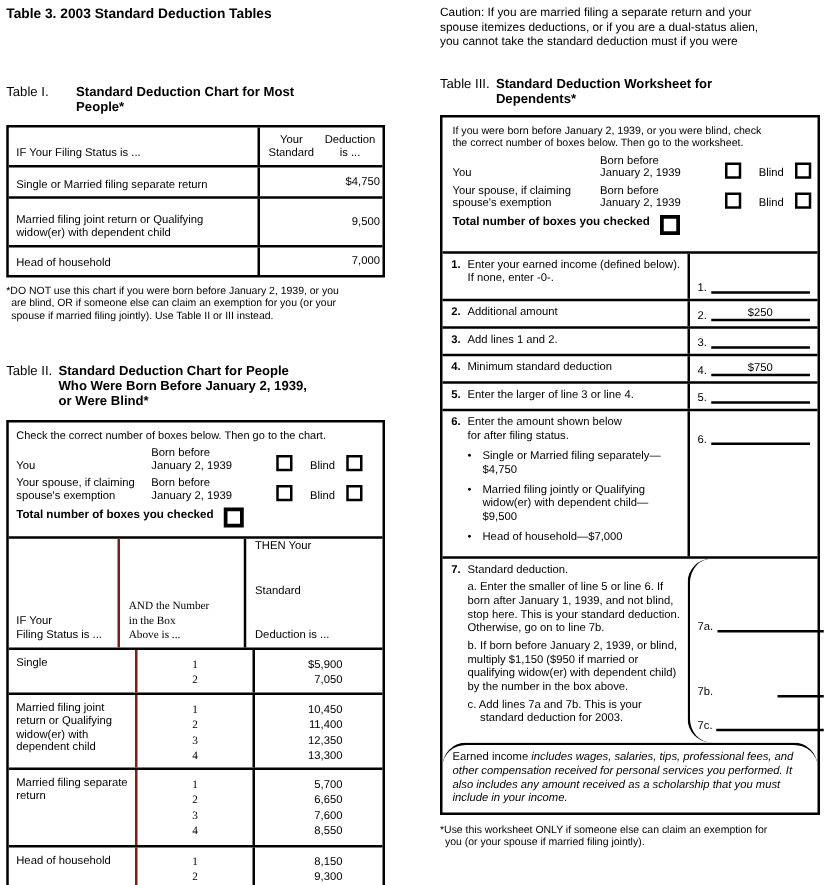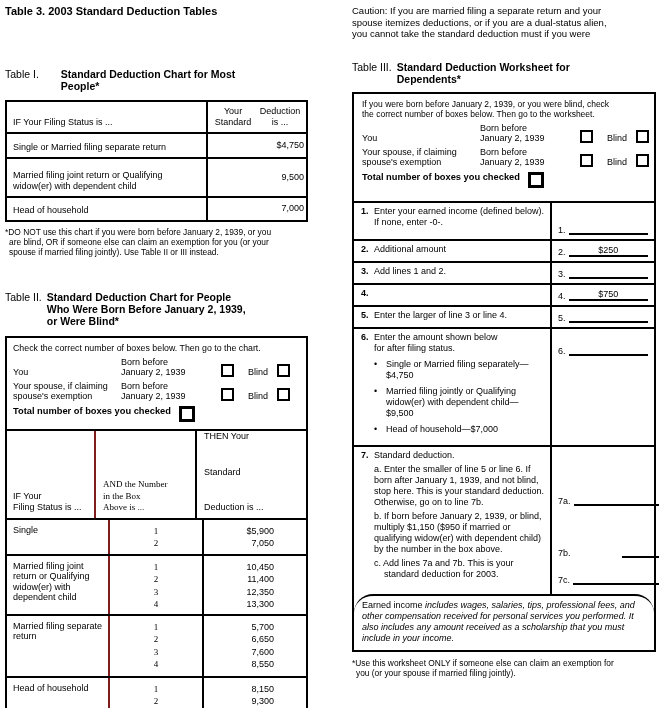--- a/index.html
+++ b/index.html
@@ -69,21 +69,21 @@
   .ws-text{flex:1;}
   .ws-ans{width:90px;flex:none;border-left:2px solid #000;padding:3px 6px 4px 6px;display:flex;align-items:flex-end;font-size:9px;}
   .ansline{display:flex;align-items:flex-end;width:100%;}
   .ans-num{margin-right:3px;line-height:10px;white-space:nowrap;}
   .ans-rule{flex:1;border-bottom:2px solid #000;text-align:center;line-height:10px;height:10px;font-size:9px;}
   .bullet{display:flex;margin-top:5px;}
   .bullet::before{content:"\2022";width:12px;flex:none;}
   .bullet>div{flex:1;}
   .sub{margin-top:3px;}
   .subc{padding-left:10px;text-indent:-10px;}
-  .ans7{position:relative;display:block;}
+  .ans7{position:relative;display:block;border-radius:19px;}
   .a7a,.a7b,.a7c{position:absolute;left:6px;right:6px;}
   .a7a{top:47px;}
   .a7b{top:99px;gap:48px;}
   .a7c{top:126px;}
   .note-cell{border-top:2px solid #000;padding:4px 8px 6px 8px;font-size:9px;line-height:11px;font-style:italic;border-radius:19px;}
   .note-lead{font-style:normal;}
 </style>
 </head>
 <body>
 
@@ -354,20 +354,21 @@
         <div class="ansline">
           <span class="ans-num">3.</span>
           <span class="ans-rule"></span>
         </div>
       </div>
     </div>
 
     <div class="ws-row" style="min-height:20px">
       <div class="ws-left">
         <span class="ws-num">4.</span>
+        <div class="ws-text">Minimum standard deduction</div>
       </div>
       <div class="ws-ans">
         <div class="ansline">
           <span class="ans-num">4.</span>
           <span class="ans-rule">$750</span>
         </div>
       </div>
     </div>
 
     <div class="ws-row" style="min-height:20px">

